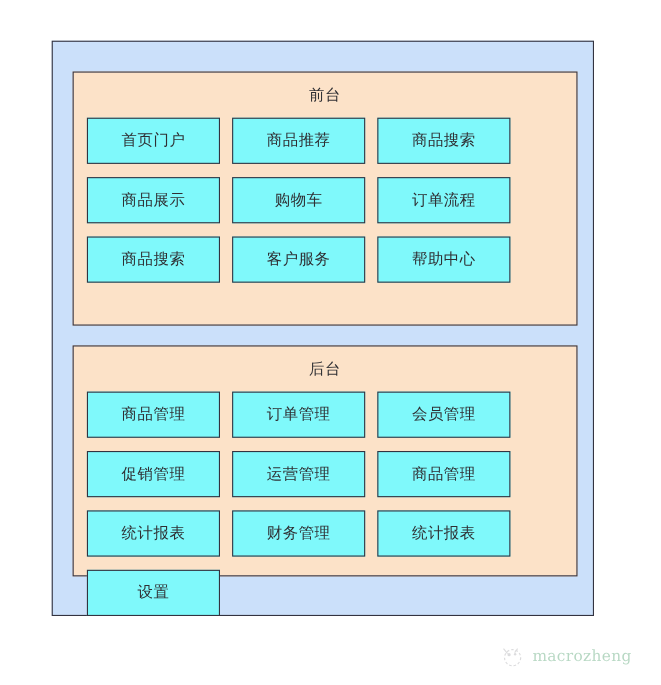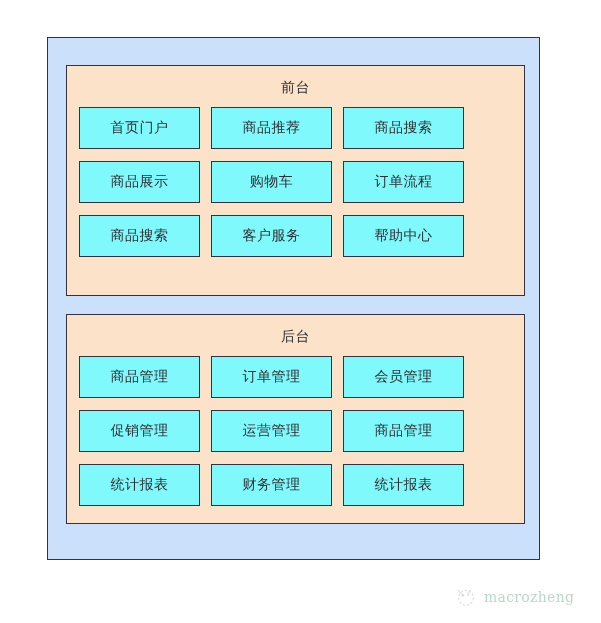--- a/index.html
+++ b/index.html
@@ -131,20 +131,21 @@
     <div class="box-grid">
       <div class="box">商品管理</div>
       <div class="box">订单管理</div>
       <div class="box">会员管理</div>
       <div class="box">促销管理</div>
       <div class="box">运营管理</div>
       <div class="box">商品管理</div>
       <div class="box">统计报表</div>
       <div class="box">财务管理</div>
       <div class="box">统计报表</div>
+      <div class="box">设置</div>
     </div>
   </div>
 
 </div>
 
 <div class="watermark">
   <span class="watermark-logo">
     <svg viewBox="0 0 24 24" width="22" height="22" aria-hidden="true">
       <circle cx="12" cy="13" r="8" fill="none" stroke="#8e8e93" stroke-width="1.2" stroke-dasharray="2.5 2"></circle>
       <circle cx="8.5" cy="10" r="1.6" fill="#8e8e93"></circle>

